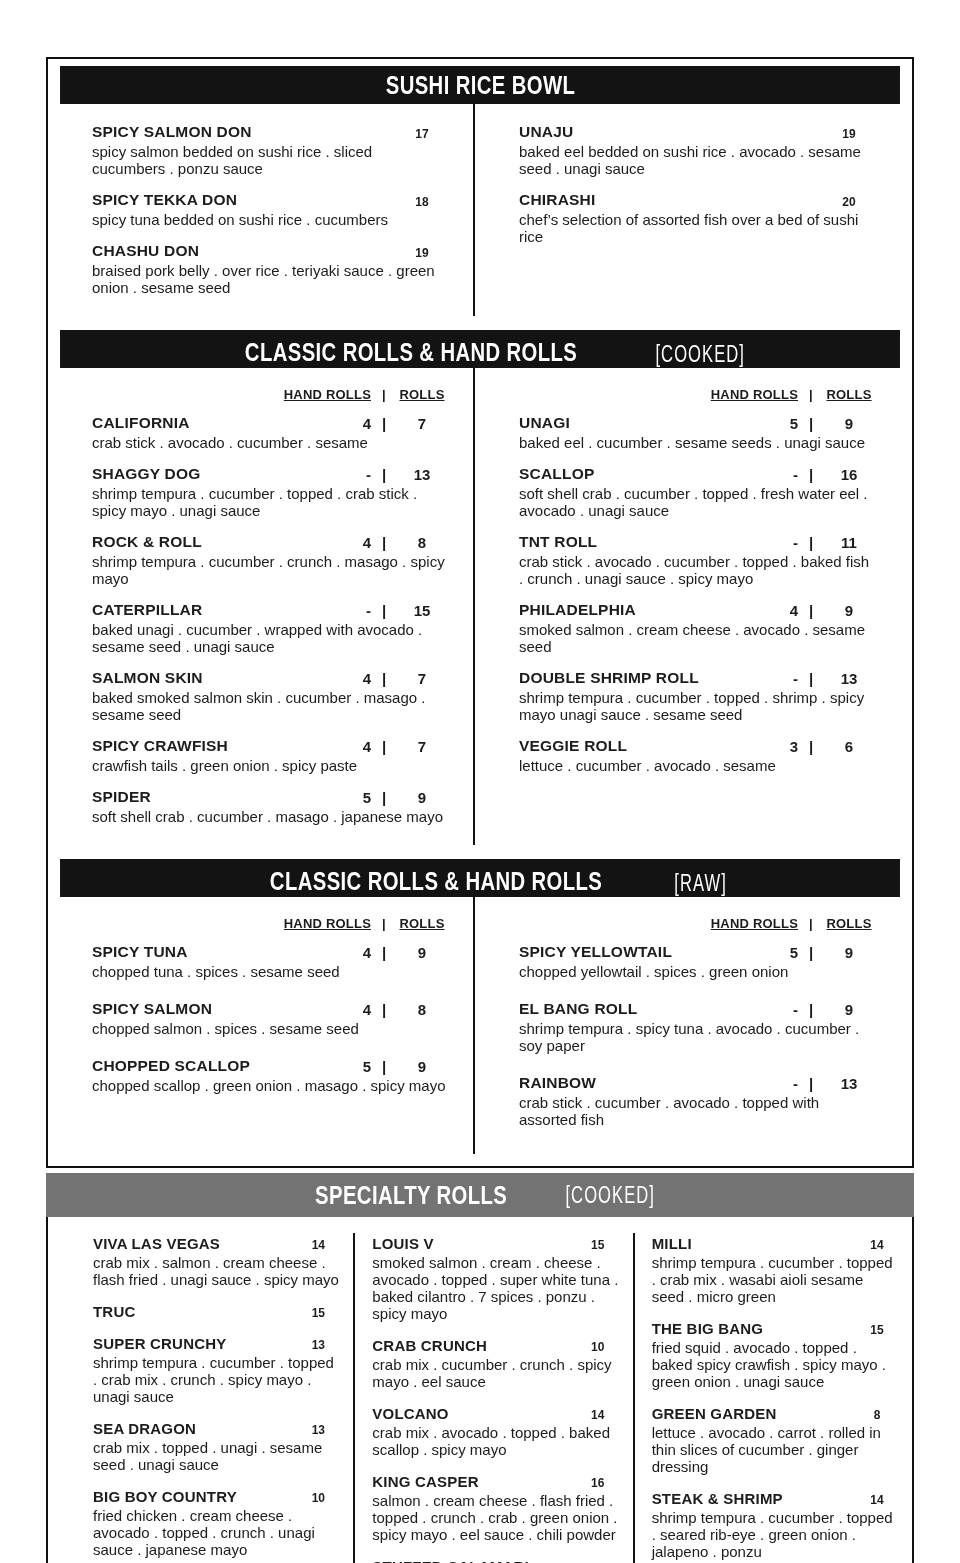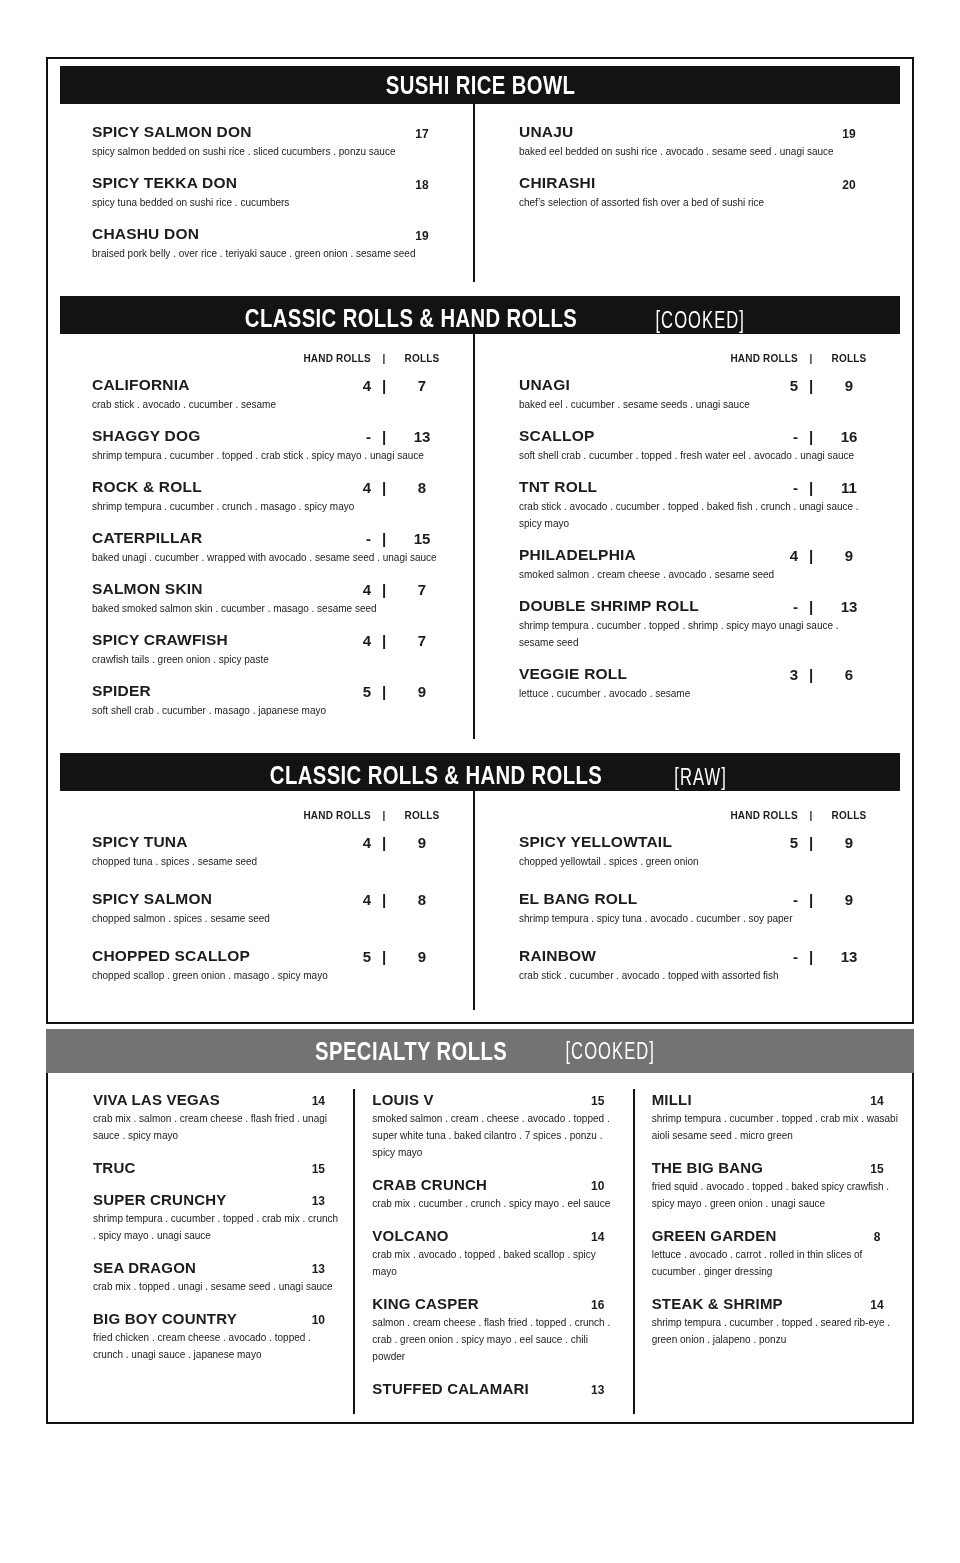--- a/index.html
+++ b/index.html
@@ -14,34 +14,34 @@
   .bar-title{color:#fff;font-weight:bold;font-size:26px;letter-spacing:.5px;display:inline-block;transform:scaleX(.78);white-space:nowrap;}
   .bar-tag{color:#fff;font-weight:normal;font-size:23px;letter-spacing:1.5px;display:inline-block;transform:scaleX(.72);white-space:nowrap;}
   .bar + .bar, .cols + .bar{margin-top:14px;align-items:flex-end;}
 
   
   .cols{display:flex;align-items:stretch;}
   .col{flex:1;padding:19px 26px 6px 32px;min-width:0;}
   .col.col-r{border-left:2px solid #131313;padding-left:44px;padding-right:26px;}
 
   
-  .colheads{display:flex;justify-content:flex-end;align-items:flex-end;font-weight:bold;font-size:10px;letter-spacing:.2px;margin:0 0 12px;}
+  .colheads{display:flex;justify-content:flex-end;align-items:flex-end;font-weight:bold;font-size:13px;letter-spacing:.2px;margin:0 0 12px;text-decoration:underline;}
   .colheads .hh{text-align:right;}
   .colheads .hp{width:26px;text-align:center;font-weight:bold;}
   .colheads .hr{width:50px;text-align:center;}
 
   
   .item{margin-bottom:14px;}
   .item .row{display:flex;align-items:flex-end;}
   .nm{flex:1;font-weight:bold;font-size:15.5px;letter-spacing:.2px;min-width:0;}
   .price1{width:50px;text-align:center;font-weight:bold;font-size:12px;flex:none;}
   .ph{width:40px;text-align:right;font-weight:bold;font-size:15px;flex:none;}
   .pp{width:26px;text-align:center;font-weight:bold;font-size:15px;flex:none;}
   .pr{width:50px;text-align:center;font-weight:bold;font-size:15px;flex:none;}
-  .desc{font-size:10px;line-height:17px;margin-top:2px;}
+  .desc{font-size:15px;line-height:17px;margin-top:2px;}
   .raw-gap .item{margin-bottom:20px;}
 
   
   .sp-band{background:#737373;height:44px;margin-top:5px;display:flex;align-items:center;justify-content:center;gap:14px;}
   .sp-box{border:2px solid #101010;border-top:none;padding:16px 0 8px;}
   .sp-cols{display:flex;align-items:stretch;}
   .sp-col{flex:1;padding:2px 14px 2px 45px;min-width:0;}
   .sp-col + .sp-col{border-left:2px solid #131313;padding-left:17px;}
   .sp-col .price1{width:42px;}
   .sp-col .item{margin-bottom:15px;}

